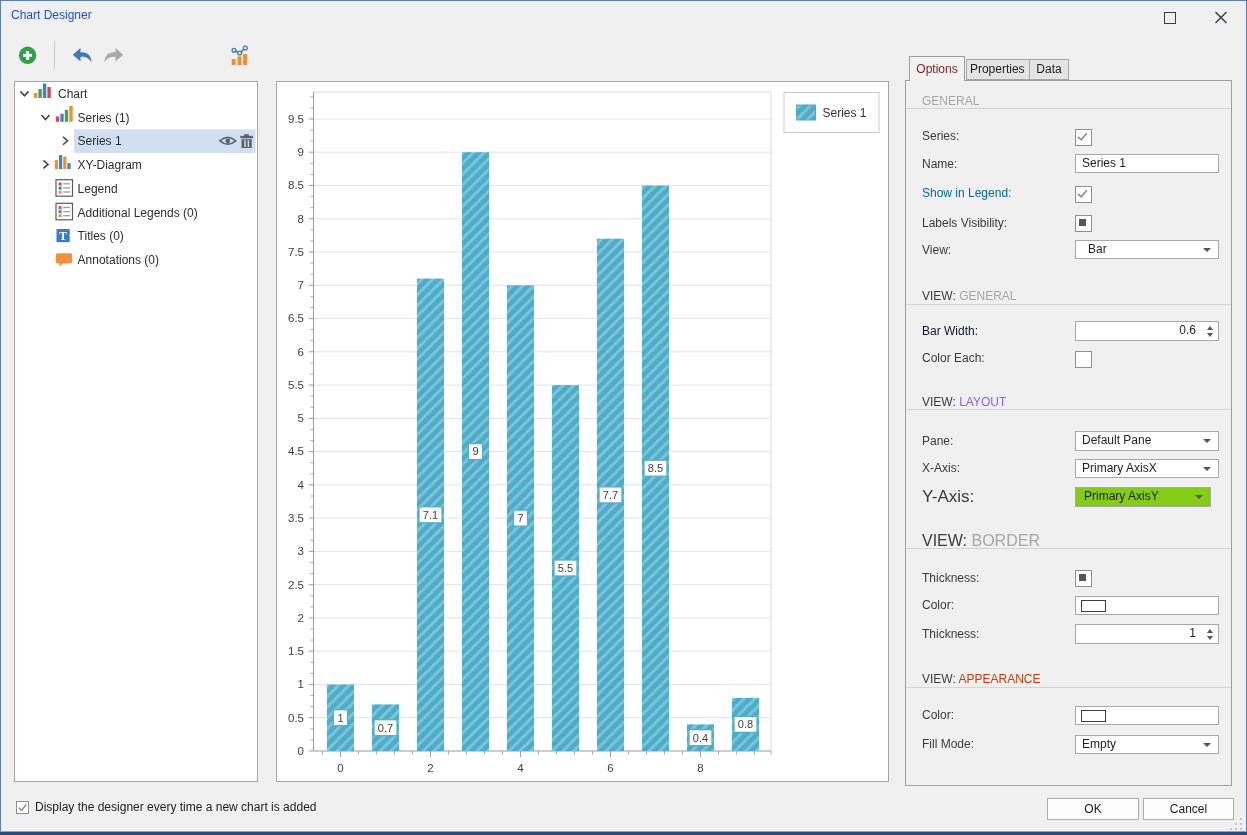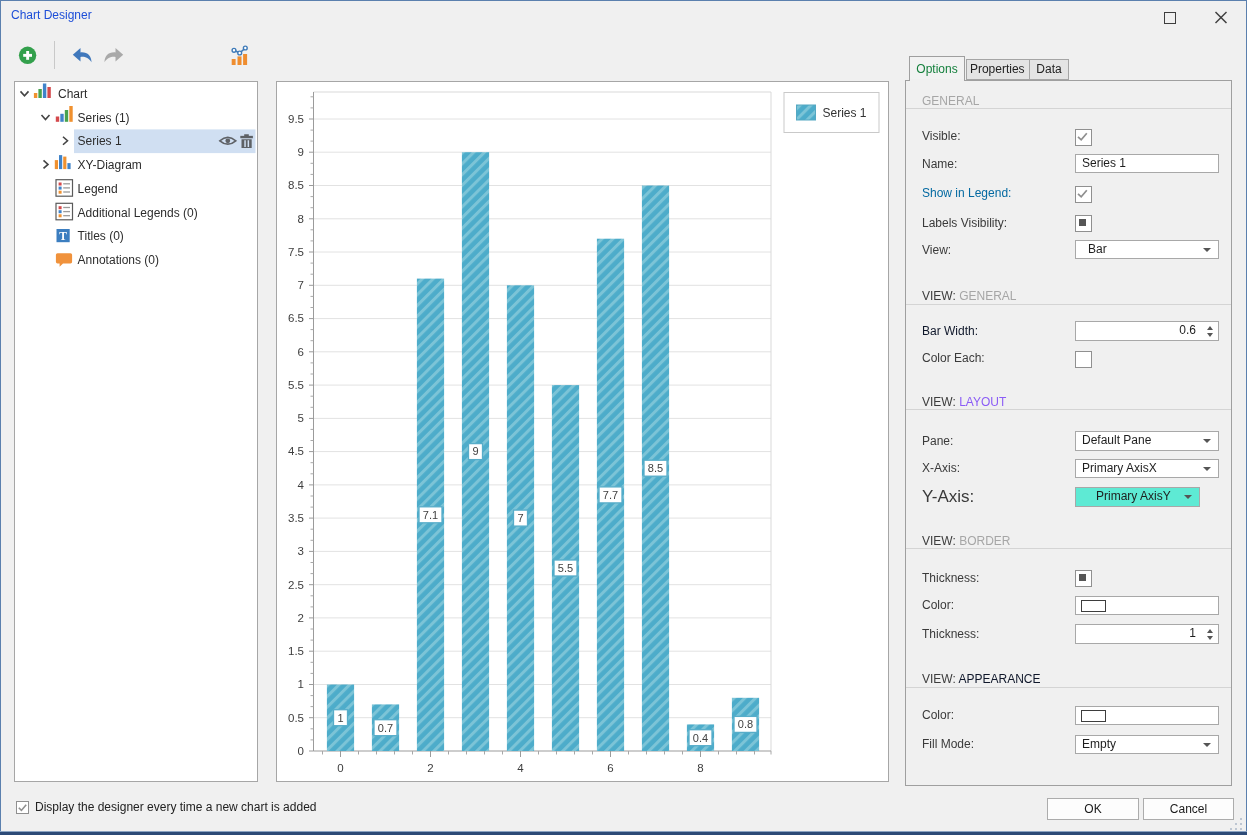--- a/index.html
+++ b/index.html
@@ -262,26 +262,26 @@
 <rect x="783.5" y="92.5" width="95" height="40" fill="#ffffff" stroke="#c9c9c9" stroke-width="1"></rect>
 <rect x="796" y="105" width="19" height="15" fill="url(#hatch)" stroke="#55a8c2" stroke-width="1"></rect>
 <text x="822" y="116.8" font-size="12" fill="#333333">Series 1</text>
 </svg>
 
 <div class="abs" style="left:905px;top:79.5px;width:327px;height:706px;border:1px solid #9f9f9f;box-sizing:border-box"></div>
 <div class="abs" style="left:965.5px;top:59px;width:103.5px;height:20.5px;background:#e4e4e4;border:1px solid #a5a5a5;box-sizing:border-box"></div>
 <div class="abs" style="left:1029px;top:59px;width:1px;height:20.5px;background:#a5a5a5"></div>
 <div class="abs" style="left:909px;top:55.5px;width:56px;height:25px;background:#f2f2f2;border:1px solid #9f9f9f;border-bottom:none;box-sizing:border-box"></div>
 <div class="abs" style="left:910px;top:78.5px;width:54px;height:3px;background:#f0f0f0"></div>
-<div class="abs" style="left:909px;top:61.5px;width:56px;height:16px;text-align:center;font-size:12px;color:#15803d">Options</div>
+<div class="abs" style="left:909px;top:61.5px;width:56px;height:16px;text-align:center;font-size:12px;color:#7f1d1d">Options</div>
 <div class="abs" style="left:965.5px;top:61.5px;width:63.5px;height:16px;text-align:center;font-size:12px;color:#222">Properties</div>
 <div class="abs" style="left:1029px;top:61.5px;width:40px;height:16px;text-align:center;font-size:12px;color:#222">Data</div>
 <div style="position:absolute;left:922px;top:92.8px;height:16px;line-height:16px;font-size:12px"><span style="color:#a6a6a6">GENERAL</span></div>
 <div style="position:absolute;left:906px;top:108.3px;width:325px;height:1px;background:#d4d4d4"></div>
-<div style="position:absolute;left:922px;top:128px;height:16px;line-height:16px;font-size:12px;color:#3a3a3a">Visible:</div>
+<div style="position:absolute;left:922px;top:128px;height:16px;line-height:16px;font-size:12px;color:#3a3a3a">Series:</div>
 <div style="position:absolute;left:1075px;top:128.5px;width:15px;height:15px;background:#fff;border:1px solid #909090">
     <svg width="15" height="15" viewBox="0 0 15 15" style="position:absolute;left:-1px;top:-1px">
       <polyline points="3.0,7.8 6.2,10.8 11.8,4.2" fill="none" stroke="#8f8f8f" stroke-width="1.70"></polyline>
     </svg>
   </div>
 <div style="position:absolute;left:922px;top:155.5px;height:16px;line-height:16px;font-size:12px;color:#3a3a3a">Name:</div>
 <div style="position:absolute;left:1075px;top:154px;width:144px;height:19px;background:#fff;border:1px solid #a8a8a8;box-sizing:border-box;font-size:12px;color:#1e1e1e;line-height:17px;text-align:left;padding-left:6px">Series 1</div>
 <div style="position:absolute;left:922px;top:185px;height:16px;line-height:16px;font-size:12px;color:#0369a1">Show in Legend:</div>
 <div style="position:absolute;left:1075px;top:185.5px;width:15px;height:15px;background:#fff;border:1px solid #909090">
     <svg width="15" height="15" viewBox="0 0 15 15" style="position:absolute;left:-1px;top:-1px">
@@ -300,34 +300,34 @@
 <div style="position:absolute;left:1075px;top:321px;width:144px;height:19.5px;background:#fff;border:1px solid #a8a8a8;box-sizing:border-box;font-size:12px;color:#1e1e1e;line-height:17px;text-align:right;padding-right:22px">0.6<span style="position:absolute;right:5px;top:3.5px;width:0;height:0;border-left:3.5px solid transparent;border-right:3.5px solid transparent;border-bottom:4px solid #555"></span><span style="position:absolute;right:5px;top:10.5px;width:0;height:0;border-left:3.5px solid transparent;border-right:3.5px solid transparent;border-top:4px solid #555"></span></div>
 <div style="position:absolute;left:922px;top:350px;height:16px;line-height:16px;font-size:12px;color:#3a3a3a">Color Each:</div>
 <div style="position:absolute;left:1075px;top:350.5px;width:15px;height:15px;background:#fff;border:1px solid #909090"></div>
 <div style="position:absolute;left:922px;top:393.5px;height:16px;line-height:16px;font-size:12px"><span style="color:#3c3c3c">VIEW:</span> <span style="color:#8b5cf6">LAYOUT</span></div>
 <div style="position:absolute;left:906px;top:409.0px;width:325px;height:1px;background:#d4d4d4"></div>
 <div style="position:absolute;left:922px;top:432.5px;height:16px;line-height:16px;font-size:12px;color:#3a3a3a">Pane:</div>
 <div style="position:absolute;left:1075px;top:431px;width:144px;height:19.5px;background:#fff;border:1px solid #a8a8a8;box-sizing:border-box;font-size:12px;color:#1e1e1e;line-height:17px;padding-left:6px">Default Pane<span style="position:absolute;right:7px;top:7px;width:0;height:0;border-left:4px solid transparent;border-right:4px solid transparent;border-top:4.5px solid #555"></span></div>
 <div style="position:absolute;left:922px;top:460px;height:16px;line-height:16px;font-size:12px;color:#3a3a3a">X-Axis:</div>
 <div style="position:absolute;left:1075px;top:458.5px;width:144px;height:19.5px;background:#fff;border:1px solid #a8a8a8;box-sizing:border-box;font-size:12px;color:#1e1e1e;line-height:17px;padding-left:6px">Primary AxisX<span style="position:absolute;right:7px;top:7px;width:0;height:0;border-left:4px solid transparent;border-right:4px solid transparent;border-top:4.5px solid #555"></span></div>
 <div style="position:absolute;left:922px;top:488.5px;height:16px;line-height:16px;font-size:17px;color:#3a3a3a">Y-Axis:</div>
-<div style="position:absolute;left:1075px;top:487px;width:125px;height:19.5px;background:#5eead4;border:1px solid #a8a8a8;box-sizing:border-box;font-size:12px;color:#1e1e1e;line-height:17px;padding-left:20px">Primary AxisY<span style="position:absolute;right:7px;top:7px;width:0;height:0;border-left:4px solid transparent;border-right:4px solid transparent;border-top:4.5px solid #555"></span></div>
-<div style="position:absolute;left:922px;top:532.5px;height:16px;line-height:16px;font-size:12px"><span style="color:#3c3c3c">VIEW:</span> <span style="color:#a6a6a6">BORDER</span></div>
+<div style="position:absolute;left:1075px;top:487px;width:136px;height:19.5px;background:#84cc16;border:1px solid #a8a8a8;box-sizing:border-box;font-size:12px;color:#1e1e1e;line-height:17px;padding-left:8px">Primary AxisY<span style="position:absolute;right:7px;top:7px;width:0;height:0;border-left:4px solid transparent;border-right:4px solid transparent;border-top:4.5px solid #555"></span></div>
+<div style="position:absolute;left:922px;top:532.5px;height:16px;line-height:16px;font-size:16px"><span style="color:#3c3c3c">VIEW:</span> <span style="color:#a6a6a6">BORDER</span></div>
 <div style="position:absolute;left:906px;top:548.0px;width:325px;height:1px;background:#d4d4d4"></div>
 <div style="position:absolute;left:922px;top:570px;height:16px;line-height:16px;font-size:12px;color:#3a3a3a">Thickness:</div>
 <div style="position:absolute;left:1075px;top:570px;width:15px;height:15px;background:#fff;border:1px solid #909090">
     <span style="position:absolute;left:3px;top:3px;width:7px;height:7px;background:#565656"></span>
   </div>
 <div style="position:absolute;left:922px;top:597px;height:16px;line-height:16px;font-size:12px;color:#3a3a3a">Color:</div>
 <div style="position:absolute;left:1075px;top:595.5px;width:144px;height:19.5px;background:#fff;border:1px solid #a8a8a8;box-sizing:border-box">
     <span style="position:absolute;left:5px;top:3.5px;width:23px;height:10px;background:#fff;border:1.4px solid #3d3d3d"></span>
   </div>
 <div style="position:absolute;left:922px;top:625.5px;height:16px;line-height:16px;font-size:12px;color:#3a3a3a">Thickness:</div>
 <div style="position:absolute;left:1075px;top:624px;width:144px;height:19.5px;background:#fff;border:1px solid #a8a8a8;box-sizing:border-box;font-size:12px;color:#1e1e1e;line-height:17px;text-align:right;padding-right:22px">1<span style="position:absolute;right:5px;top:3.5px;width:0;height:0;border-left:3.5px solid transparent;border-right:3.5px solid transparent;border-bottom:4px solid #555"></span><span style="position:absolute;right:5px;top:10.5px;width:0;height:0;border-left:3.5px solid transparent;border-right:3.5px solid transparent;border-top:4px solid #555"></span></div>
-<div style="position:absolute;left:922px;top:671px;height:16px;line-height:16px;font-size:12px"><span style="color:#3c3c3c">VIEW:</span> <span style="color:#0f172a">APPEARANCE</span></div>
+<div style="position:absolute;left:922px;top:671px;height:16px;line-height:16px;font-size:12px"><span style="color:#3c3c3c">VIEW:</span> <span style="color:#c2410c">APPEARANCE</span></div>
 <div style="position:absolute;left:906px;top:686.5px;width:325px;height:1px;background:#d4d4d4"></div>
 <div style="position:absolute;left:922px;top:707px;height:16px;line-height:16px;font-size:12px;color:#3a3a3a">Color:</div>
 <div style="position:absolute;left:1075px;top:705.5px;width:144px;height:19.5px;background:#fff;border:1px solid #a8a8a8;box-sizing:border-box">
     <span style="position:absolute;left:5px;top:3.5px;width:23px;height:10px;background:#fff;border:1.4px solid #3d3d3d"></span>
   </div>
 <div style="position:absolute;left:922px;top:736px;height:16px;line-height:16px;font-size:12px;color:#3a3a3a">Fill Mode:</div>
 <div style="position:absolute;left:1075px;top:734.5px;width:144px;height:19.5px;background:#fff;border:1px solid #a8a8a8;box-sizing:border-box;font-size:12px;color:#1e1e1e;line-height:17px;padding-left:6px">Empty<span style="position:absolute;right:7px;top:7px;width:0;height:0;border-left:4px solid transparent;border-right:4px solid transparent;border-top:4.5px solid #555"></span></div>
 
 <div class="abs" style="left:15.5px;top:801px;width:13px;height:13px;background:#fff;border:1px solid #909090;box-sizing:border-box">
 <svg width="13" height="13" viewBox="0 0 13 13" style="position:absolute;left:-1px;top:-1px">

